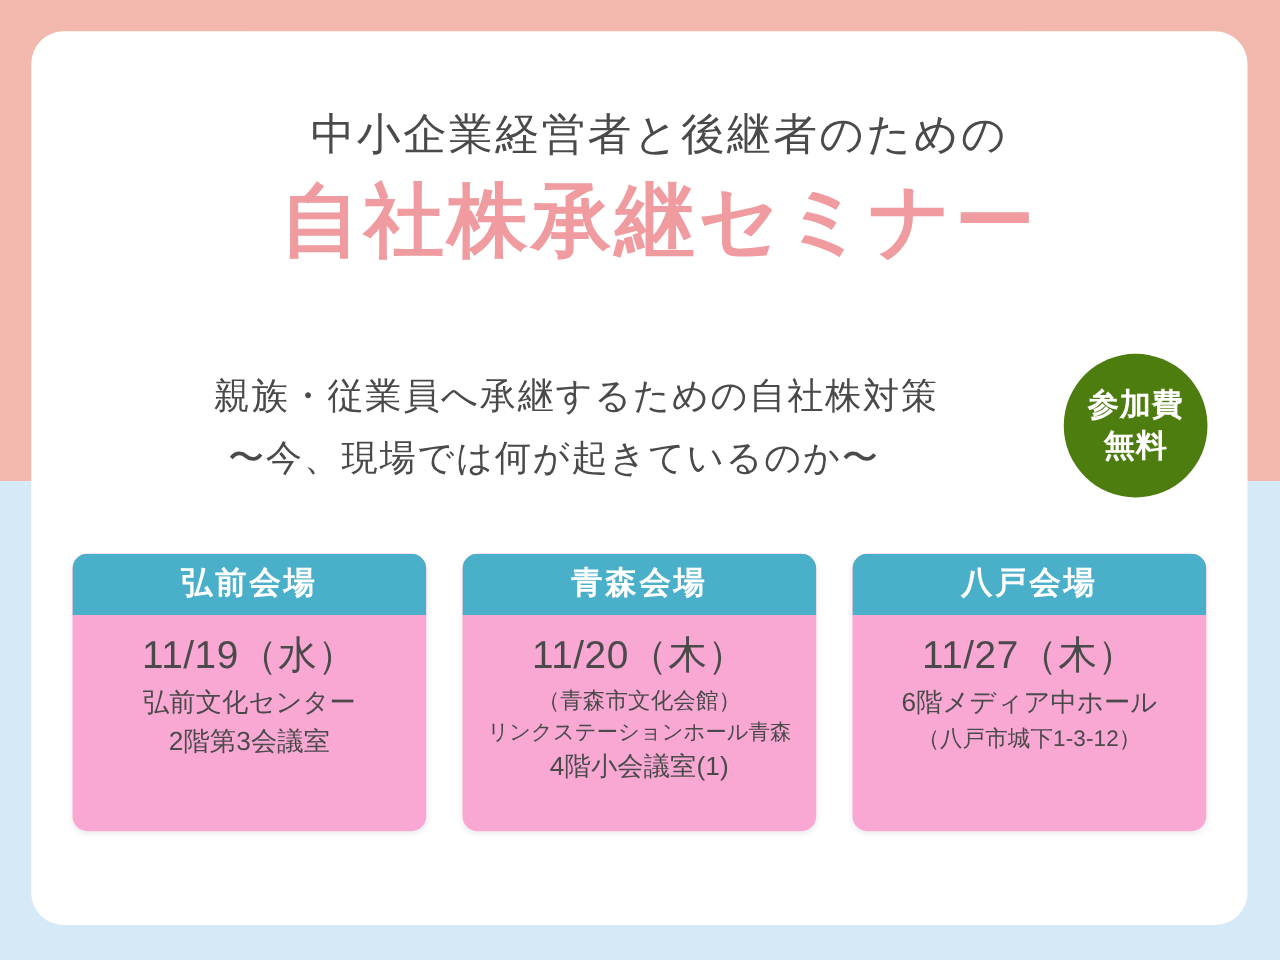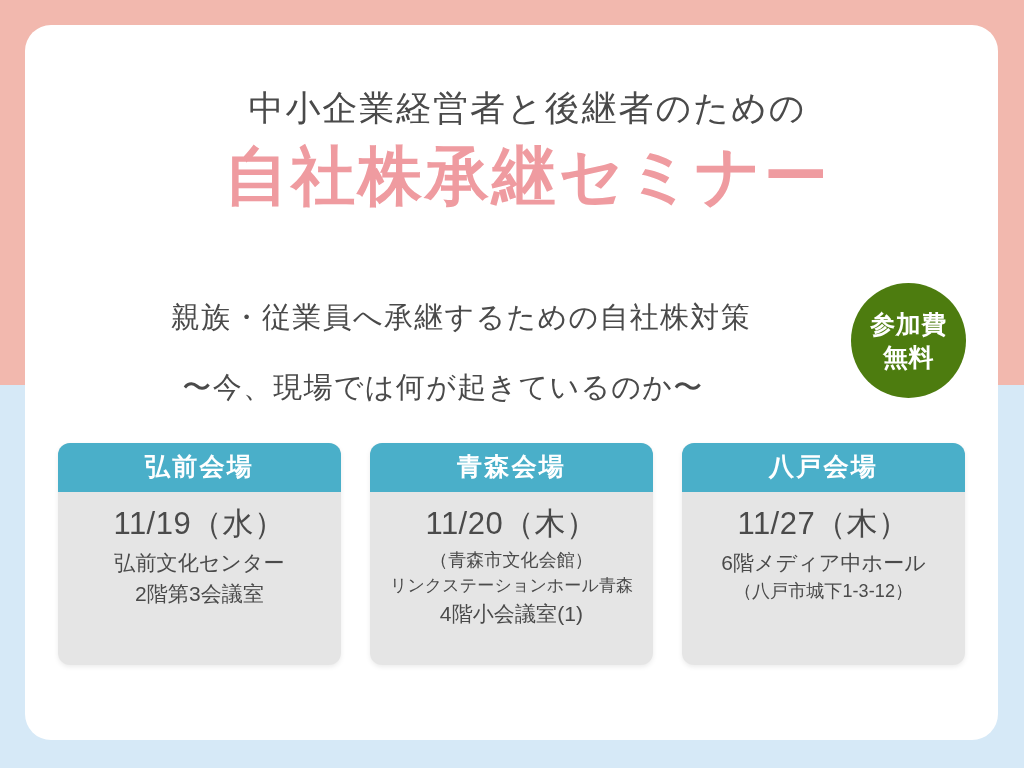--- a/index.html
+++ b/index.html
@@ -90,21 +90,20 @@
   .lead-line {
     font-size: 29px;
     line-height: 1.72;
     letter-spacing: 0.045em;
     color: #4a4a4a;
     font-weight: 500;
     white-space: nowrap;
   }
   .lead-line.indent {
     padding-right: 36px;
-    margin-top: 20px;
   }
 
   
   .fee-badge {
     position: absolute;
     left: 826px;
     top: 258px;
     width: 115px;
     height: 115px;
     border-radius: 50%;
@@ -130,21 +129,21 @@
     top: 418px;
     width: 907px;
     display: flex;
     justify-content: space-between;
     align-items: flex-start;
   }
   .venue-card {
     width: 283px;
     border-radius: 12px;
     overflow: hidden;
-    background: #e5e5e5;
+    background: #f9a8d4;
     box-shadow: 0 2px 5px rgba(0,0,0,0.08);
     display: flex;
     flex-direction: column;
     min-height: 222px;
   }
   .venue-head {
     background: #4aafc9;
     color: #ffffff;
     text-align: center;
     padding: 10px 6px 11px;

